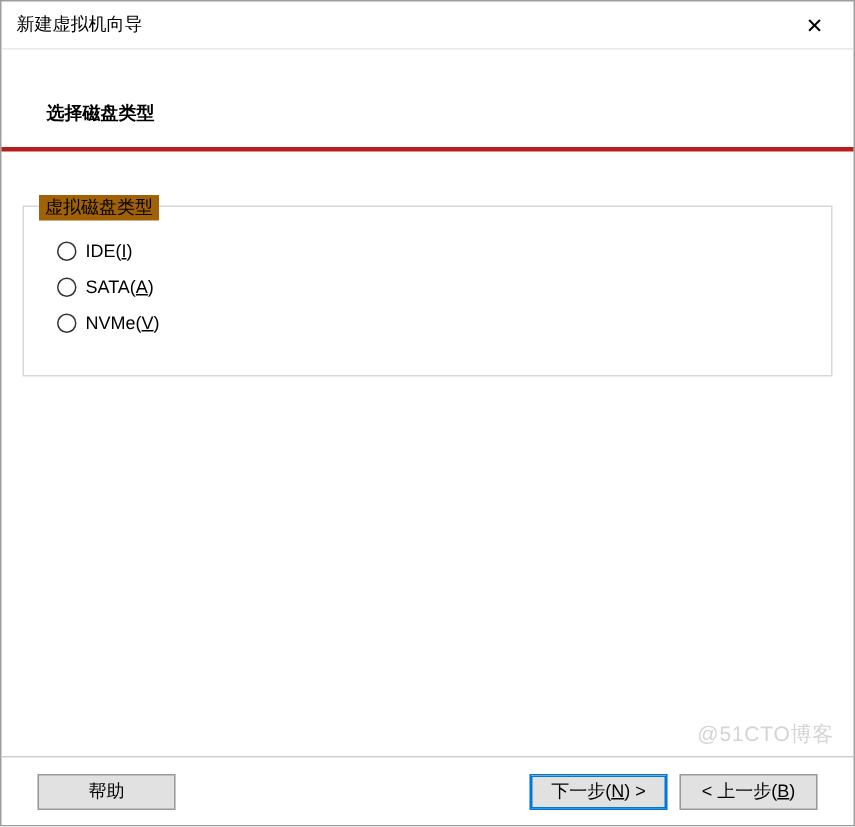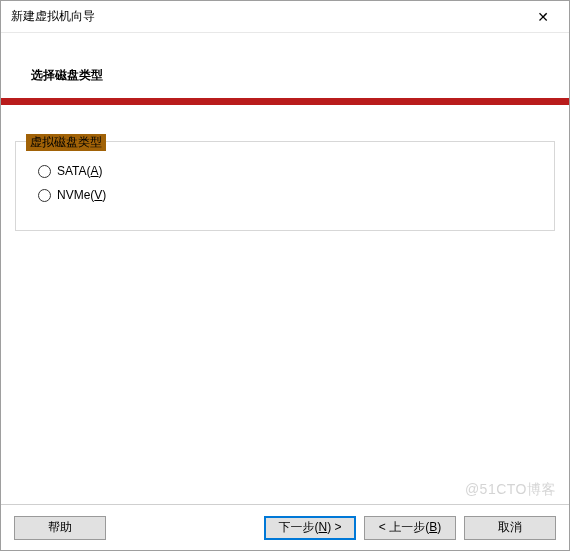--- a/index.html
+++ b/index.html
@@ -29,21 +29,21 @@
   }
   .titlebar .title { font-size: 12px; }
   .close-btn {
     width: 40px; height: 28px;
     display: flex; align-items: center; justify-content: center;
     font-size: 14px; line-height: 1;
     font-family: Arial, sans-serif;
   }
   .header {
     padding: 14px 13px 14px 30px;
-    border-bottom: 7px solid #b91c1c;
+    border-bottom: 3px solid #b91c1c;
   }
   .header .h1 { font-weight: bold; font-size: 12px; }
   .header .h2 { font-size: 12px; padding-left: 22px; margin-top: 4px; }
   .body {
     flex: 1;
     padding: 16px 14px 10px 14px;
   }
   .fieldset {
     border: 1px solid #d7d7d7;
     padding: 14px 16px 18px 16px;
@@ -81,21 +81,21 @@
   .recommend { margin-left: 24px; font-size: 12px; }
   .dotted {
     border: 1px dotted #555;
     padding: 0 2px;
   }
   .footer {
     height: 46px;
     border-top: 1px solid #cfcfcf;
     display: flex;
     align-items: center;
-    padding: 0 13px;
+    padding: 0 24px;
     gap: 8px;
   }
   .footer .spacer { flex: 1; }
   .btn {
     min-width: 92px;
     height: 24px;
     border: 1px solid #9a9a9a;
     background: #e1e1e1;
     display: inline-flex;
     align-items: center;
@@ -132,20 +132,24 @@
   <div class="header">
     <div class="h1">选择磁盘类型</div>
   </div>
 
   <div class="body">
     <div class="fieldset">
       <span class="legend">虚拟磁盘类型</span>
       <div id="options-host">
           <div class="radio-row">
             <span class="radio"></span>
+            <span class="radio-label">IDE(<u>I</u>)</span>
+          </div>
+          <div class="radio-row">
+            <span class="radio"></span>
             <span class="radio-label">SATA(<u>A</u>)</span>
           </div>
           <div class="radio-row">
             <span class="radio"></span>
             <span class="radio-label">NVMe(<u>V</u>)</span>
           </div>
         </div>
     </div>
   </div>
 
@@ -157,19 +161,16 @@
     <div class="btn default">
       <span>
         <span>下一步(</span><u>N</u><span>) &gt;</span>
       </span>
     </div>
     <div class="btn">
       <span>
         <span>&lt; 上一步(</span><u>B</u><span>)</span>
       </span>
     </div>
-    <div class="btn">
-      <span>取消</span>
-    </div>
   </div>
 
   <div class="watermark">@51CTO博客</div>
 </div>
 
 </body></html>

